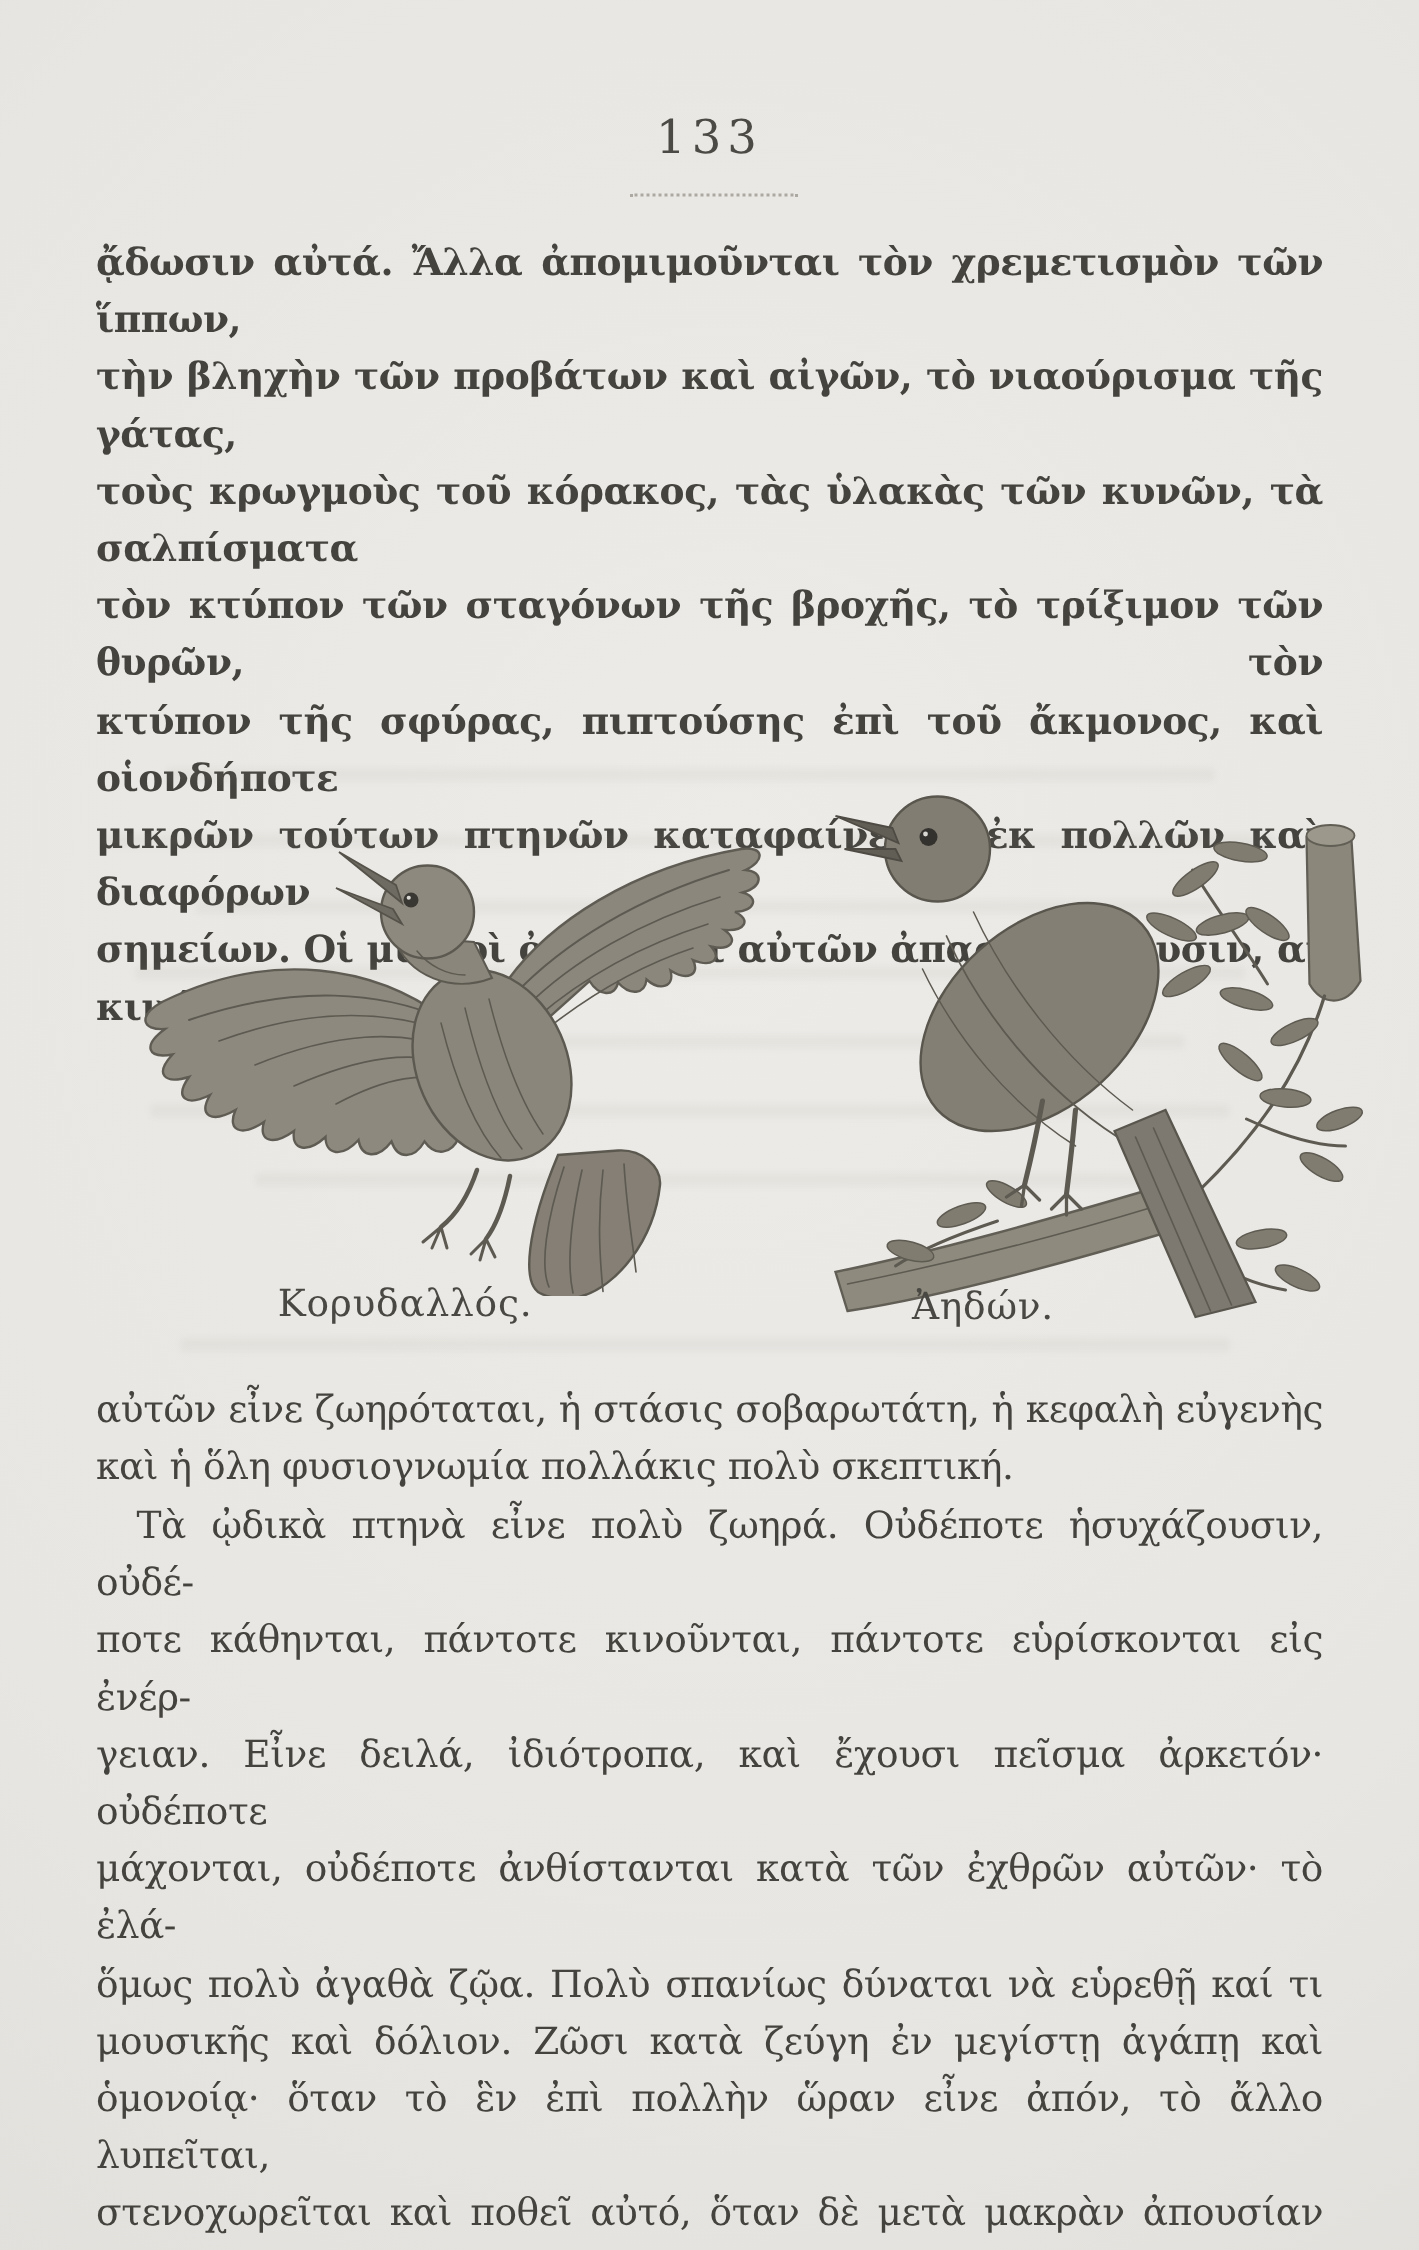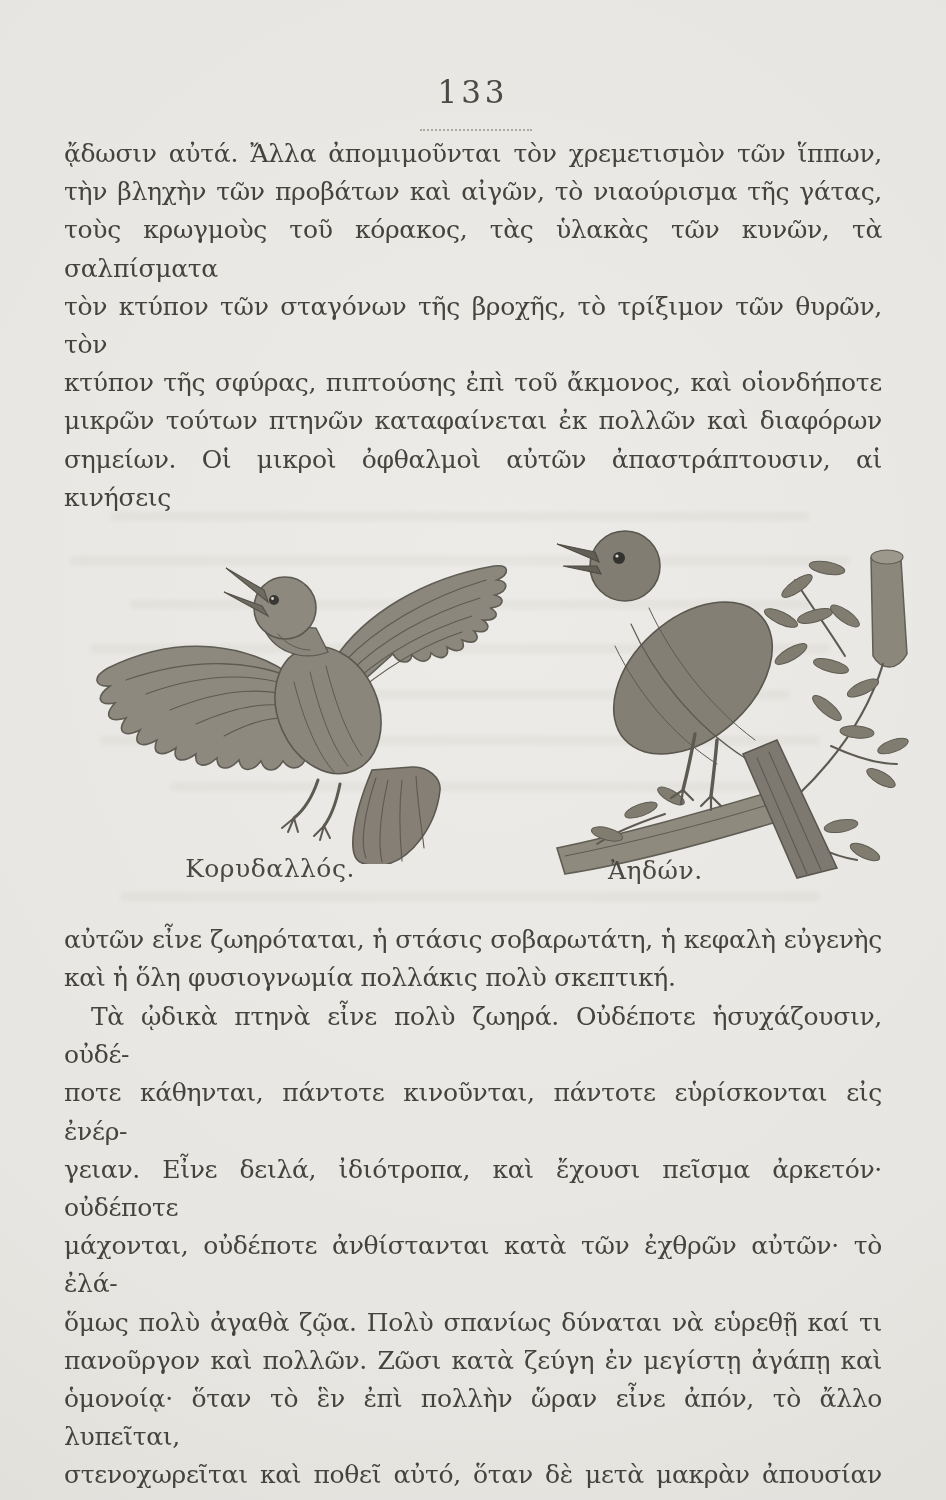--- a/index.html
+++ b/index.html
@@ -23,21 +23,21 @@
   .head-rule{
     position:absolute;top:129px;left:420px;width:112px;height:0;
     border-top:2px dotted #97948c;opacity:.75;
   }
   
   .tblock{
     position:absolute;left:64px;width:818px;
     font-size:25px;line-height:38.2px;letter-spacing:-0.3px;
     color:#45433e;
   }
-  .t1{top:135px;}
+  .t1{top:156px;font-weight:bold;}
   .t2{top:921px;}
   .t3{top:998px;}
   .ln{white-space:nowrap;}
   .ln.j{
     white-space:normal;
     text-align:justify;
     text-align-last:justify;
     -moz-text-align-last:justify;
   }
   .ln.ind{text-indent:27px;}
@@ -210,19 +210,19 @@
     <div class="ln j">αὐτῶν εἶνε ζωηρόταται, ἡ στάσις σοβαρωτάτη, ἡ κεφαλὴ εὐγενὴς</div>
     <div class="ln">καὶ ἡ ὅλη φυσιογνωμία πολλάκις πολὺ σκεπτική.</div>
   </div>
 
   <div class="tblock t3">
     <div class="ln j ind">Τὰ ᾠδικὰ πτηνὰ εἶνε πολὺ ζωηρά. Οὐδέποτε ἡσυχάζουσιν, οὐδέ-</div>
     <div class="ln j">ποτε κάθηνται, πάντοτε κινοῦνται, πάντοτε εὑρίσκονται εἰς ἐνέρ-</div>
     <div class="ln j">γειαν. Εἶνε δειλά, ἰδιότροπα, καὶ ἔχουσι πεῖσμα ἀρκετόν· οὐδέποτε</div>
     <div class="ln j">μάχονται, οὐδέποτε ἀνθίστανται κατὰ τῶν ἐχθρῶν αὐτῶν· τὸ ἐλά-</div>
     <div class="ln j">ὅμως πολὺ ἀγαθὰ ζῷα. Πολὺ σπανίως δύναται νὰ εὑρεθῇ καί τι</div>
-    <div class="ln j">πανοῦργον καὶ πολλῶν. Ζῶσι κατὰ ζεύγη ἐν μεγίστῃ ἀγάπῃ καὶ</div>
+    <div class="ln j">μουσικῆς καὶ δόλιον. Ζῶσι κατὰ ζεύγη ἐν μεγίστῃ ἀγάπῃ καὶ</div>
     <div class="ln j">ὁμονοίᾳ· ὅταν τὸ ἓν ἐπὶ πολλὴν ὥραν εἶνε ἀπόν, τὸ ἄλλο λυπεῖται,</div>
     <div class="ln j">στενοχωρεῖται καὶ ποθεῖ αὐτό, ὅταν δὲ μετὰ μακρὰν ἀπουσίαν ἐπα-</div>
 
   </div>
 
 </div>
 
 </body></html>

